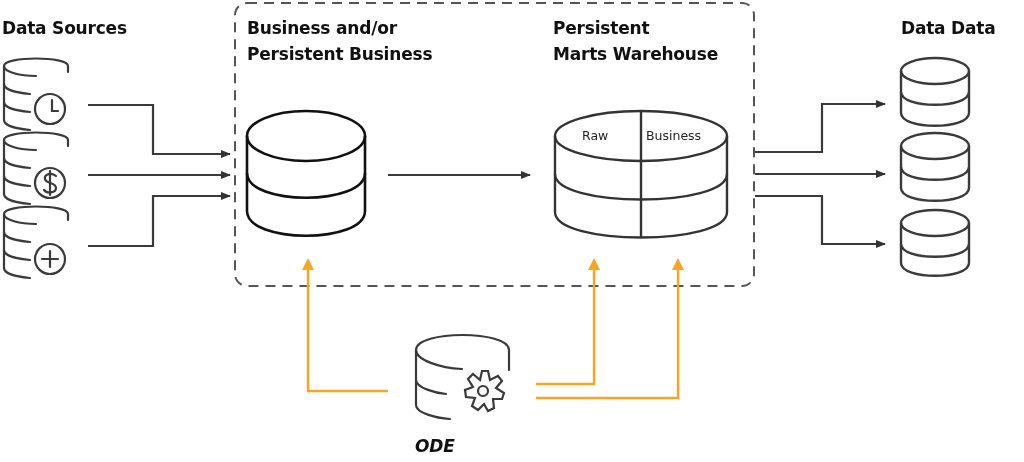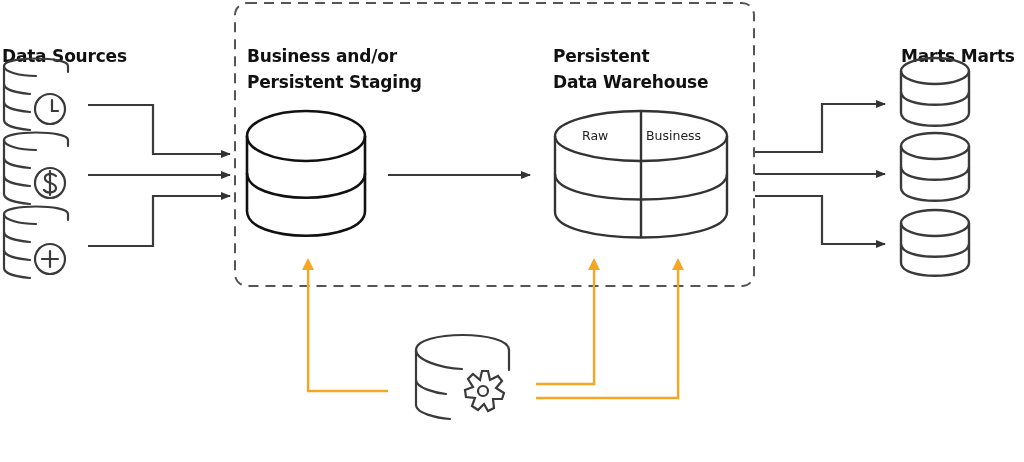--- a/index.html
+++ b/index.html
@@ -1,29 +1,29 @@
 <!DOCTYPE html>
 <html><head>
 <meta charset="utf-8">
 <style>
   html, body { margin:0; padding:0; background:#ffffff; }
   body { width:1024px; height:462px; position:relative; overflow:hidden; font-family:"DejaVu Sans", sans-serif; }
   svg { position:absolute; left:0; top:0; }
-  .title { position:absolute; font-family:"DejaVu Sans", sans-serif; font-weight:bold; font-size:17px; color:#111; line-height:24px; white-space:nowrap; letter-spacing:-0.2px;margin-top:28px; }
+  .title { position:absolute; font-family:"DejaVu Sans", sans-serif; font-weight:bold; font-size:17px; color:#111; line-height:24px; white-space:nowrap; letter-spacing:-0.2px; }
   .seg-label { font-family:"DejaVu Sans", sans-serif; font-size:12.5px; fill:#222; }
 </style>
 </head>
 <body>
 
 <div class="title" style="left:2px; top:16px;">Data Sources</div>
 <div class="title" style="left:247px; top:16px;">Business and/or</div>
-<div class="title" style="left:247px; top:42px;">Persistent Staging</div>
+<div class="title" style="left:247px; top:42px;">Persistent Business</div>
 <div class="title" style="left:553px; top:16px;">Persistent</div>
-<div class="title" style="left:553px; top:42px;">Data Warehouse</div>
-<div class="title" style="left:901px; top:16px;">Marts Marts</div>
+<div class="title" style="left:553px; top:42px;">Marts Warehouse</div>
+<div class="title" style="left:901px; top:16px;">Data Data</div>
 <div class="title" style="left:415px; top:434px;font-style:italic;">ODE</div>
 
 <svg width="1024" height="462" viewBox="0 0 1024 462">
   <defs>
     <marker id="arrDark" markerWidth="10" markerHeight="8" refX="9" refY="4" orient="auto" markerUnits="userSpaceOnUse">
       <path d="M0,0 L10,4 L0,8 Z" fill="#333"></path>
     </marker>
     <marker id="arrOrange" markerWidth="8" markerHeight="10" refX="4" refY="1" orient="auto" markerUnits="userSpaceOnUse">
       <path d="M0,9 L4,0 L8,9 Z" fill="#F5A623" transform="rotate(90 4 4.5)"></path>
     </marker>

